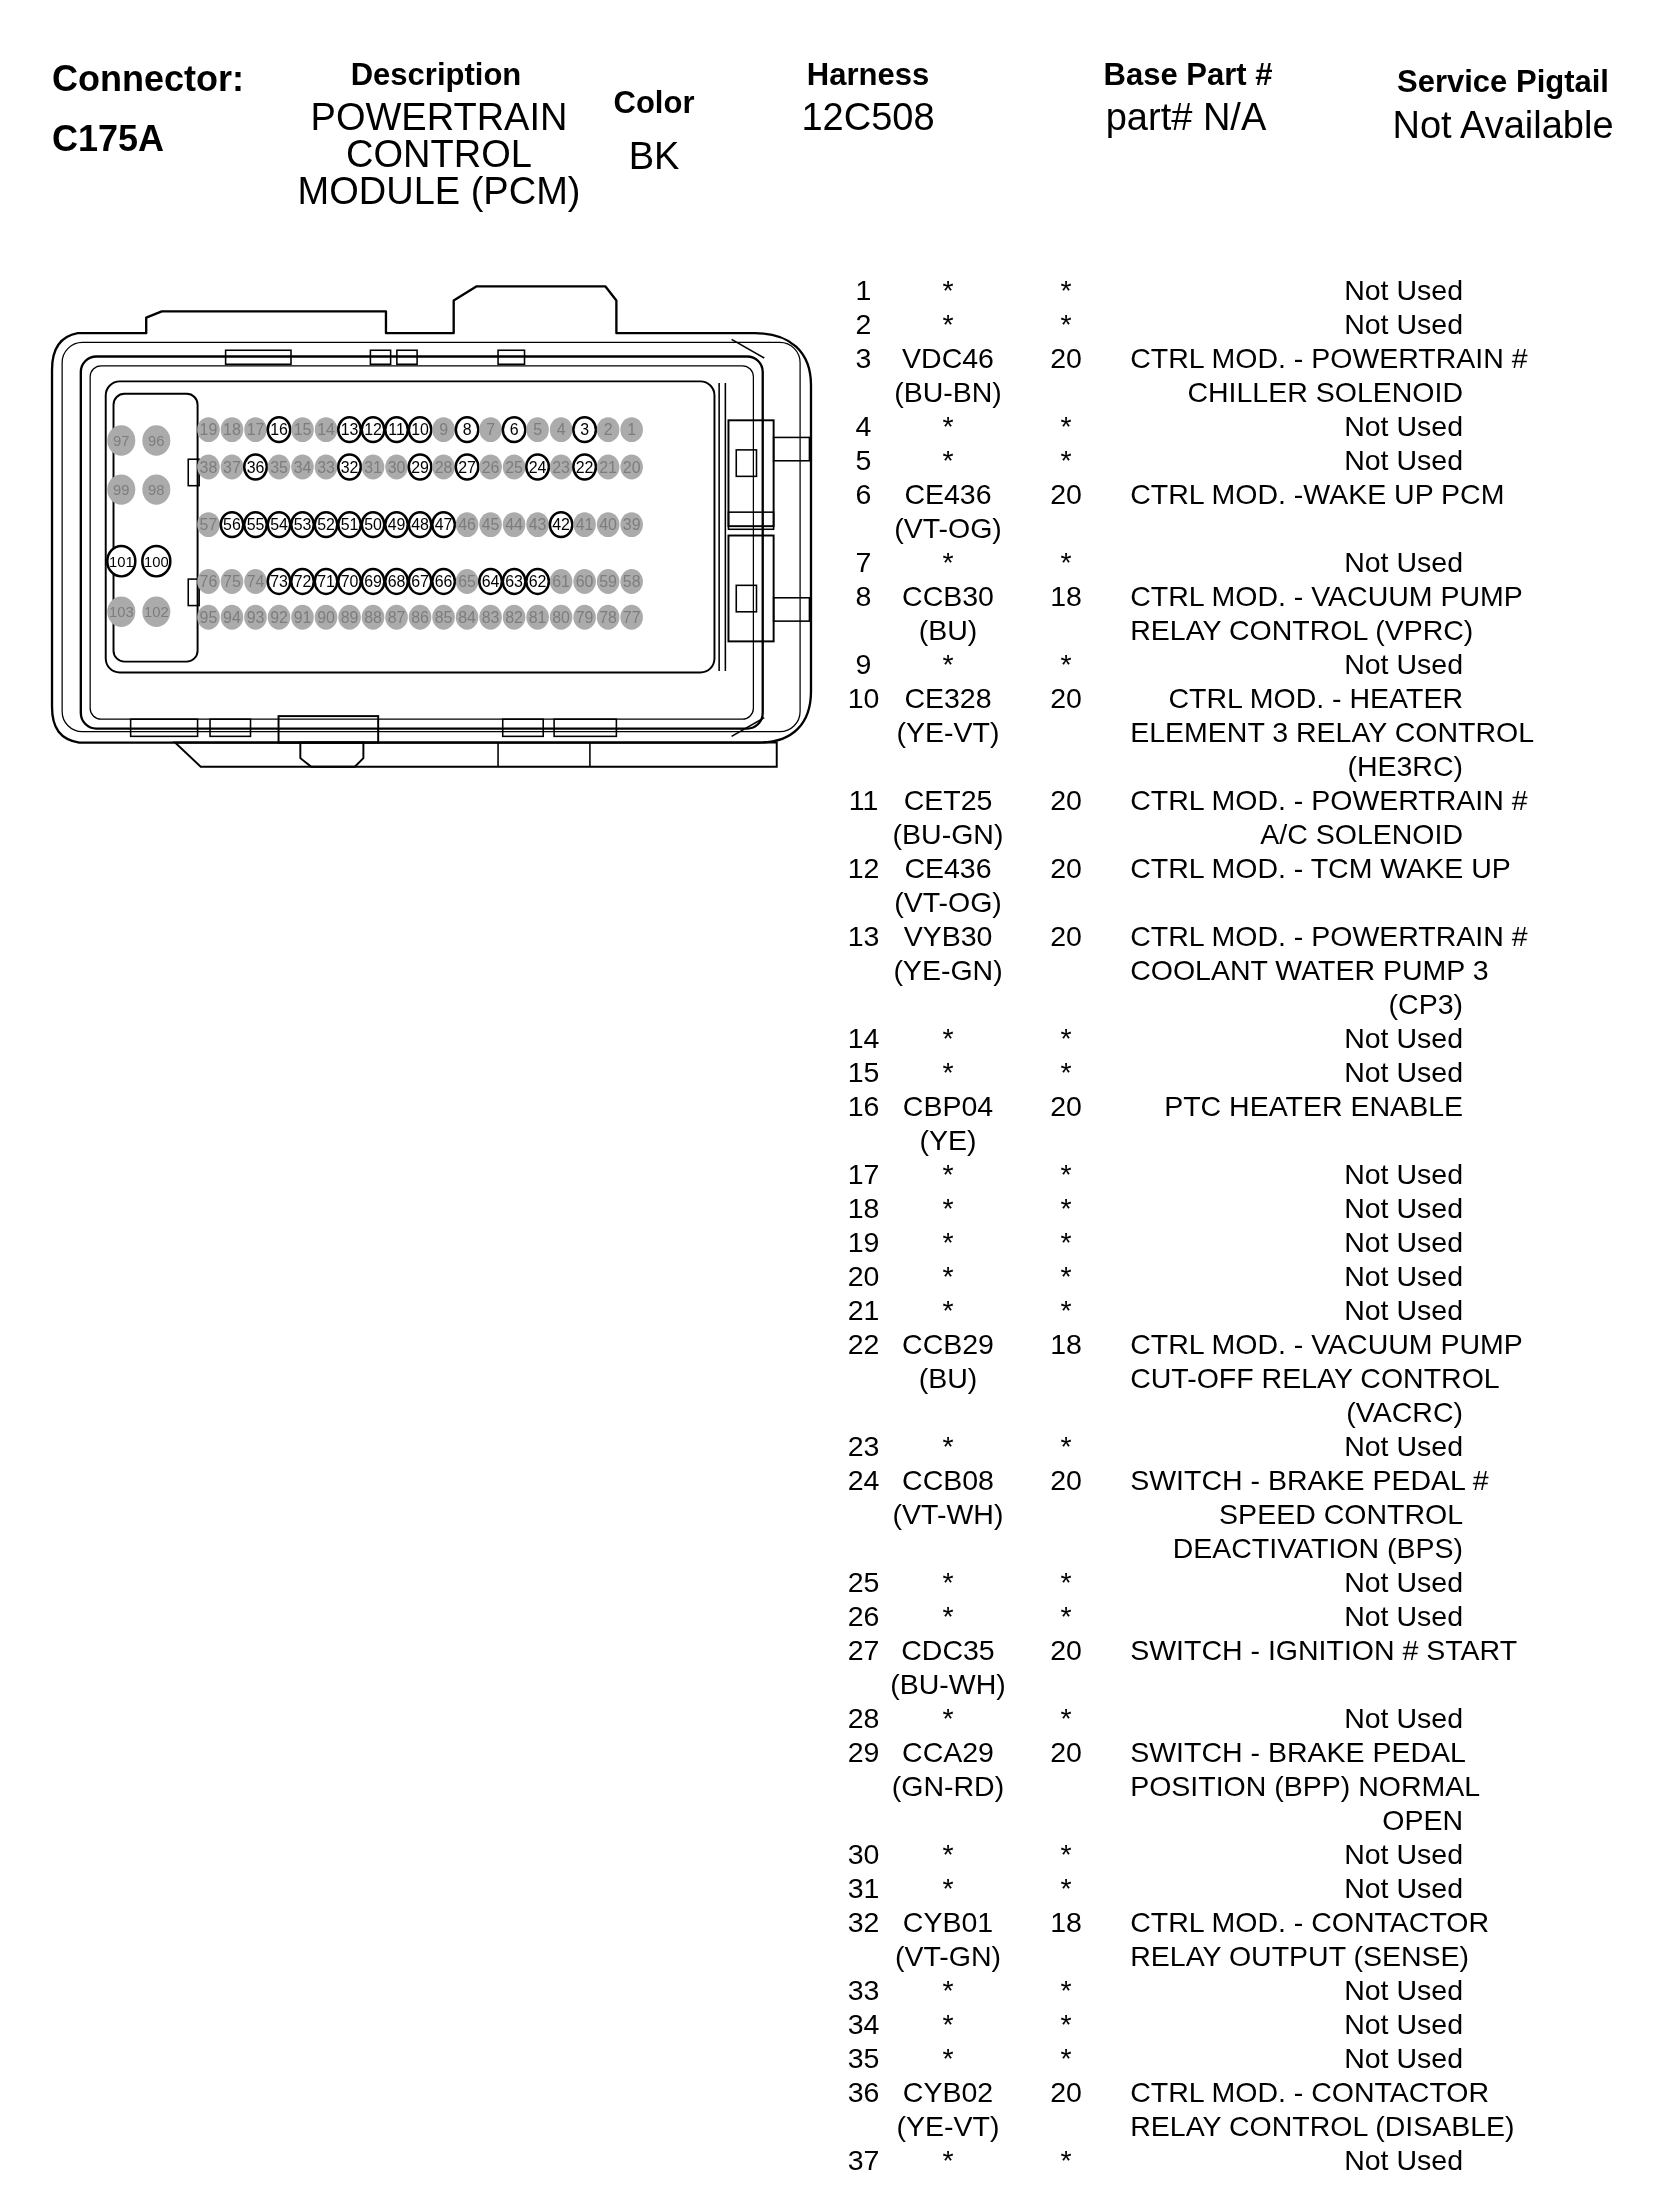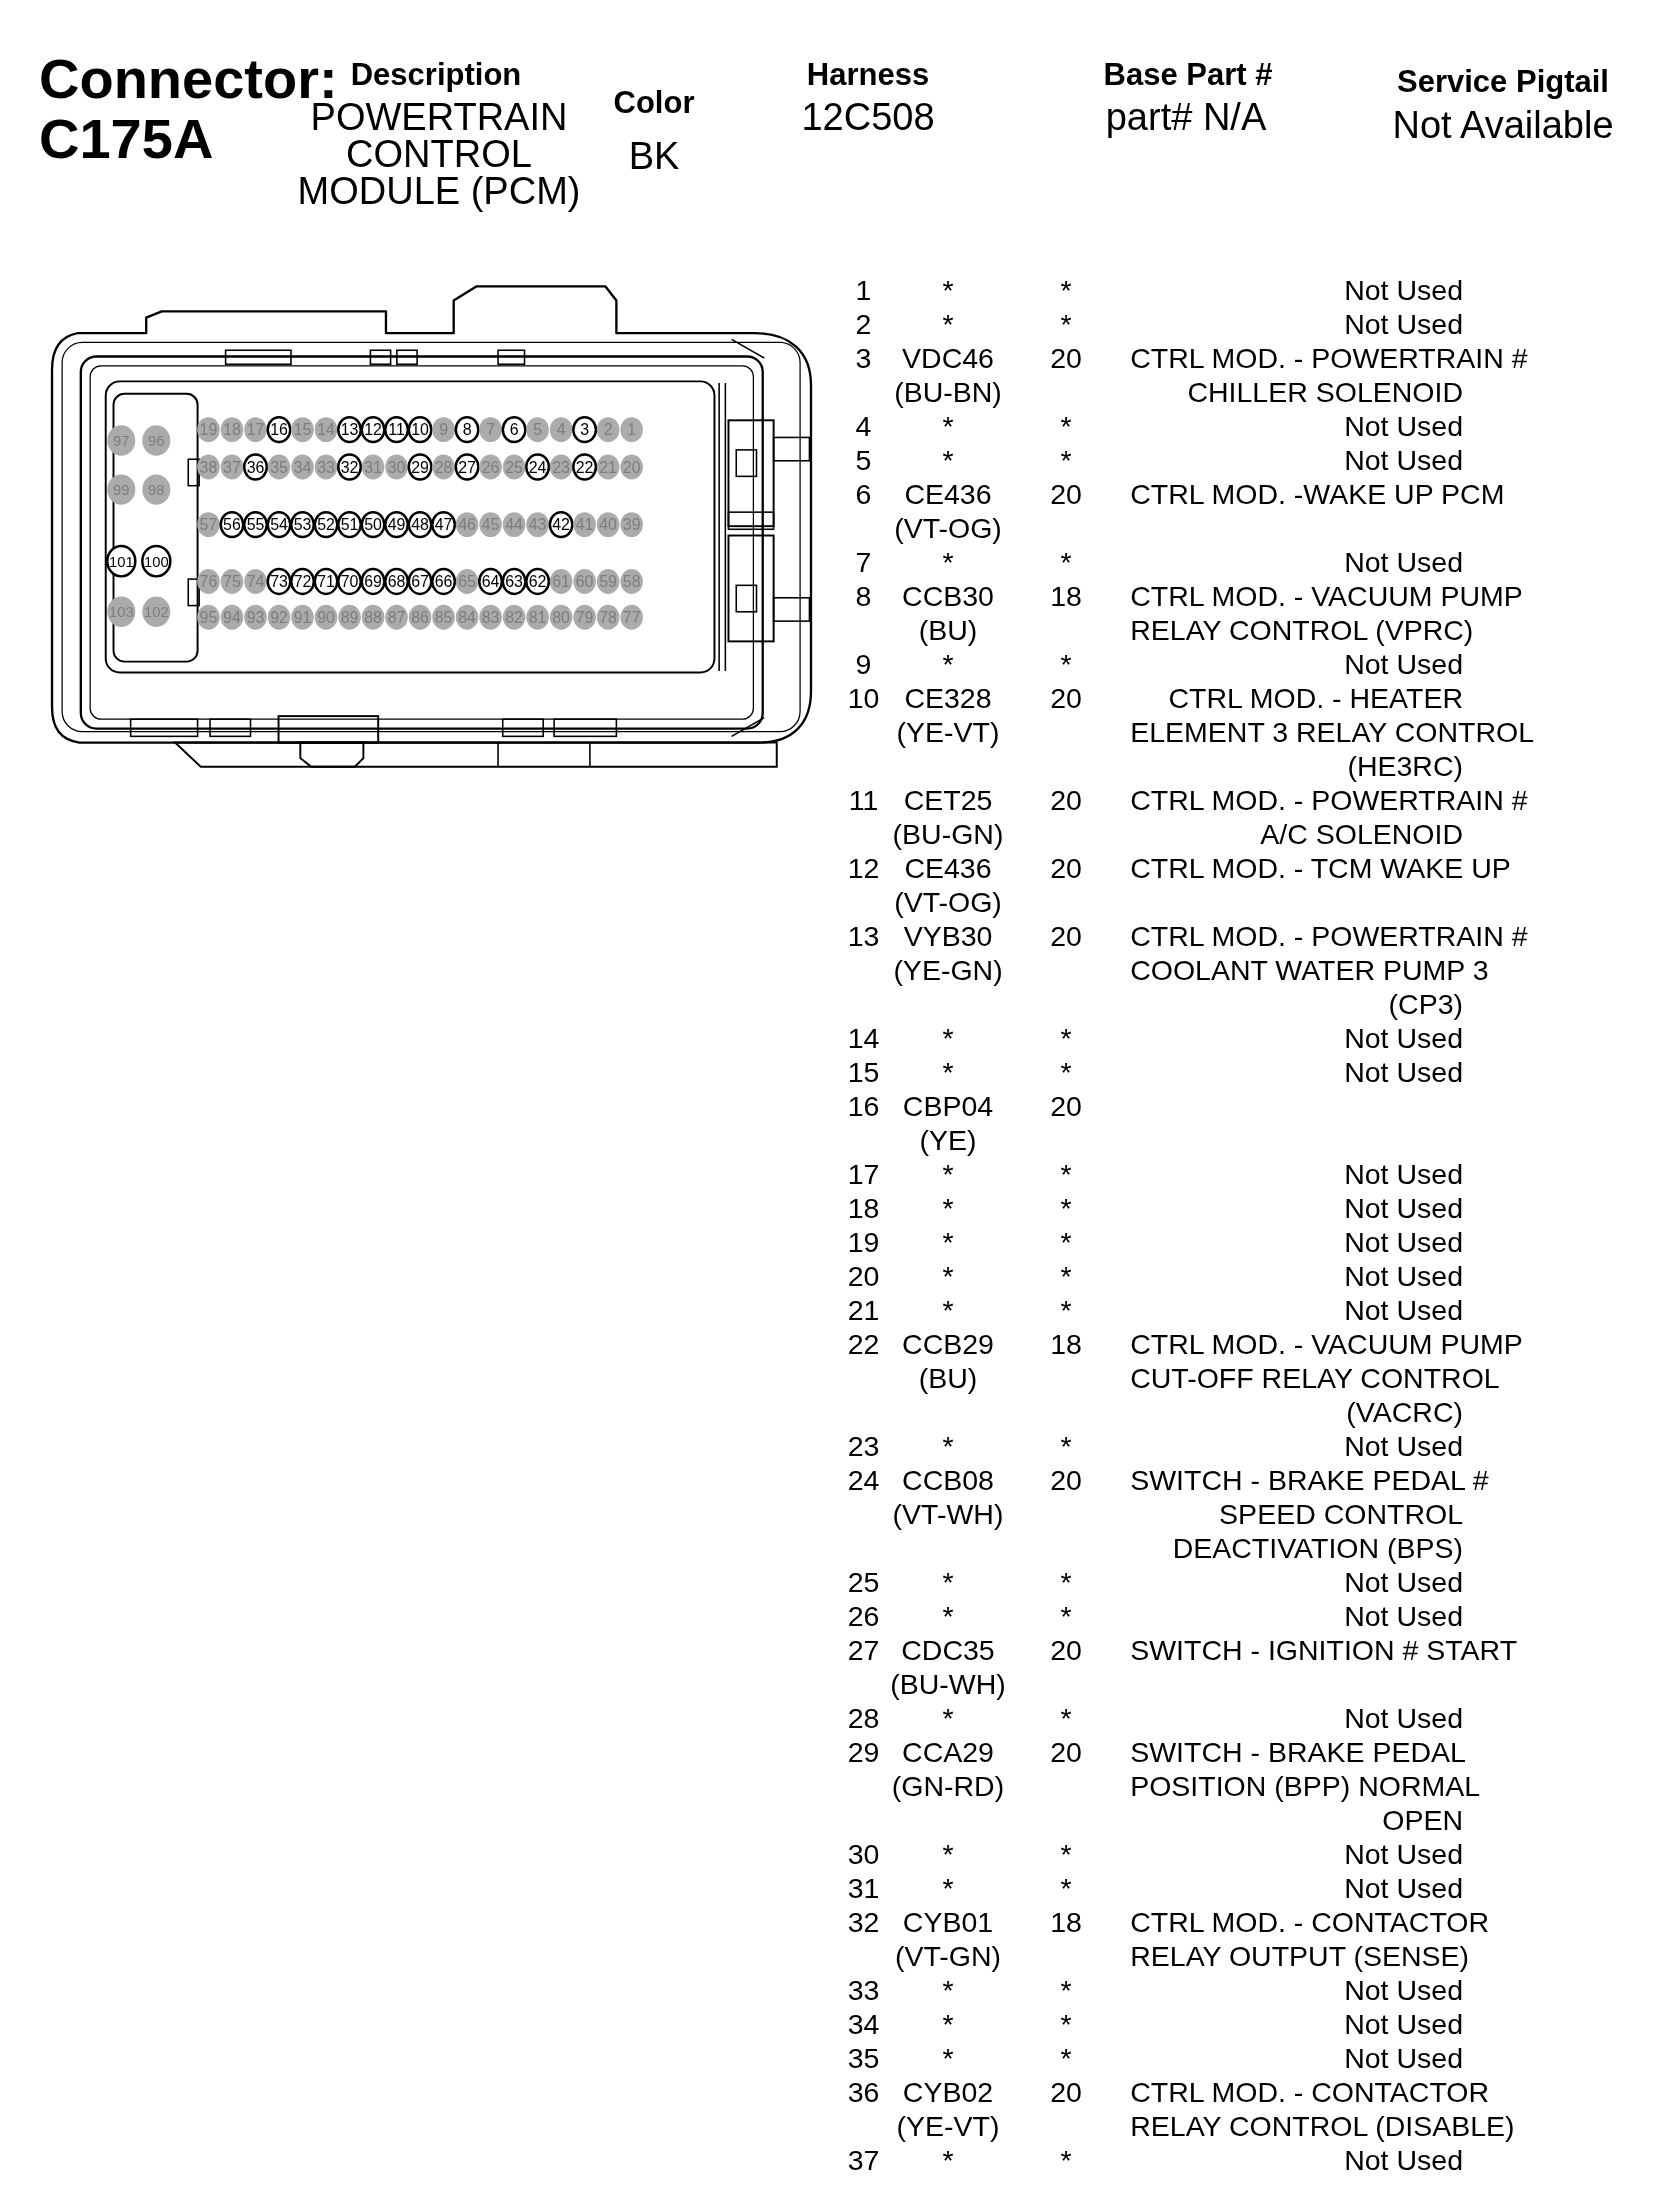--- a/index.html
+++ b/index.html
@@ -3,21 +3,21 @@
 <meta charset="utf-8">
 <style>
   html,body{margin:0;padding:0;background:#ffffff;}
   body{
     width:1662px;height:2205px;position:relative;overflow:hidden;
     font-family:"Liberation Sans",sans-serif;color:#000;
   }
   .abs{position:absolute;}
   .ctr{transform:translateX(-50%);text-align:center;margin-top:22px;}
   
-  .connector-label{left:39px;top:49px;font-size:56px;font-weight:bold;line-height:60px;white-space:nowrap;}
+  .connector-label{left:52px;top:49px;font-size:36px;font-weight:bold;line-height:60px;white-space:nowrap;}
   .col-head{font-size:31px;font-weight:bold;white-space:nowrap;}
   .col-val{font-size:38px;line-height:37px;white-space:nowrap;}
   
   #pin-table{left:839px;top:265px;width:824px;}
   .trow,.thead{display:grid;grid-template-columns:49px 120px 116px 339px 199px;}
   .thead{font-size:31px;font-weight:bold;line-height:37px;}
   .thead .c{text-align:center;}
   #rows{margin-top:7.7px;}
   .trow{font-size:28.5px;line-height:34px;}
   .cell-pin{text-align:center;}
@@ -594,20 +594,23 @@
         <div class="cell cell-pin">
           <div>16</div>
         </div>
         <div class="cell cell-circuit">
           <div>CBP04</div>
           <div>(YE)</div>
         </div>
         <div class="cell cell-gauge">
           <div>20</div>
         </div>
+        <div class="cell cell-func">
+          <div>PTC HEATER ENABLE</div>
+        </div>
         <div class="cell cell-qual">
           <div></div>
         </div>
       </div>
       <div class="trow">
         <div class="cell cell-pin">
           <div>17</div>
         </div>
         <div class="cell cell-circuit">
           <div>*</div>

